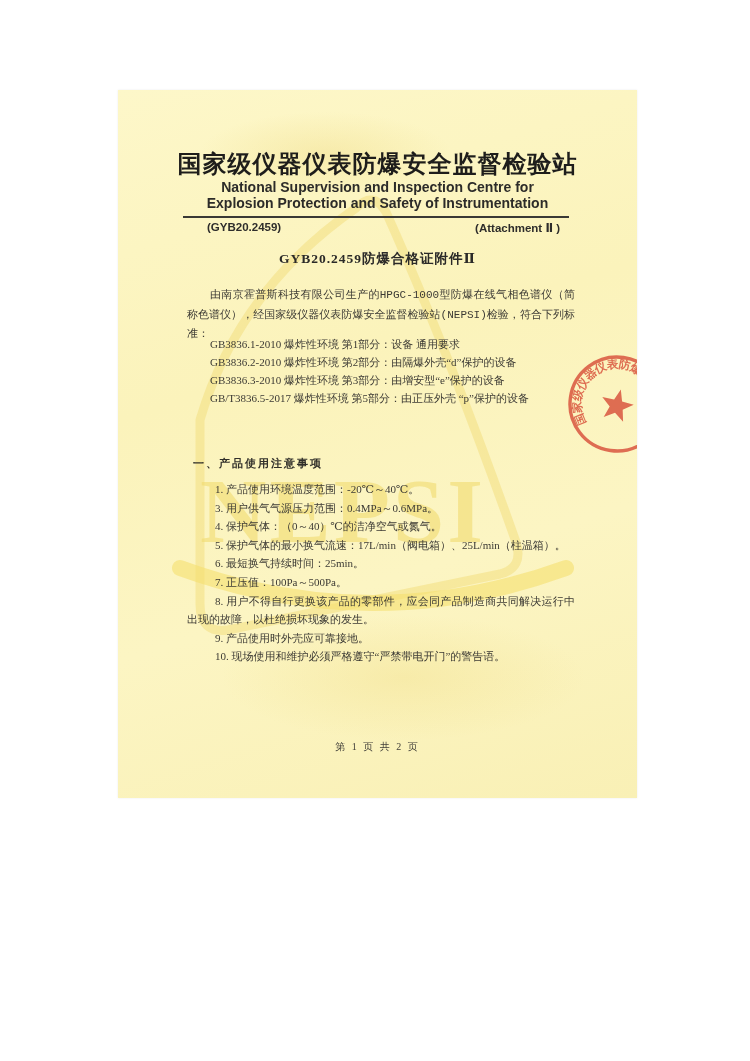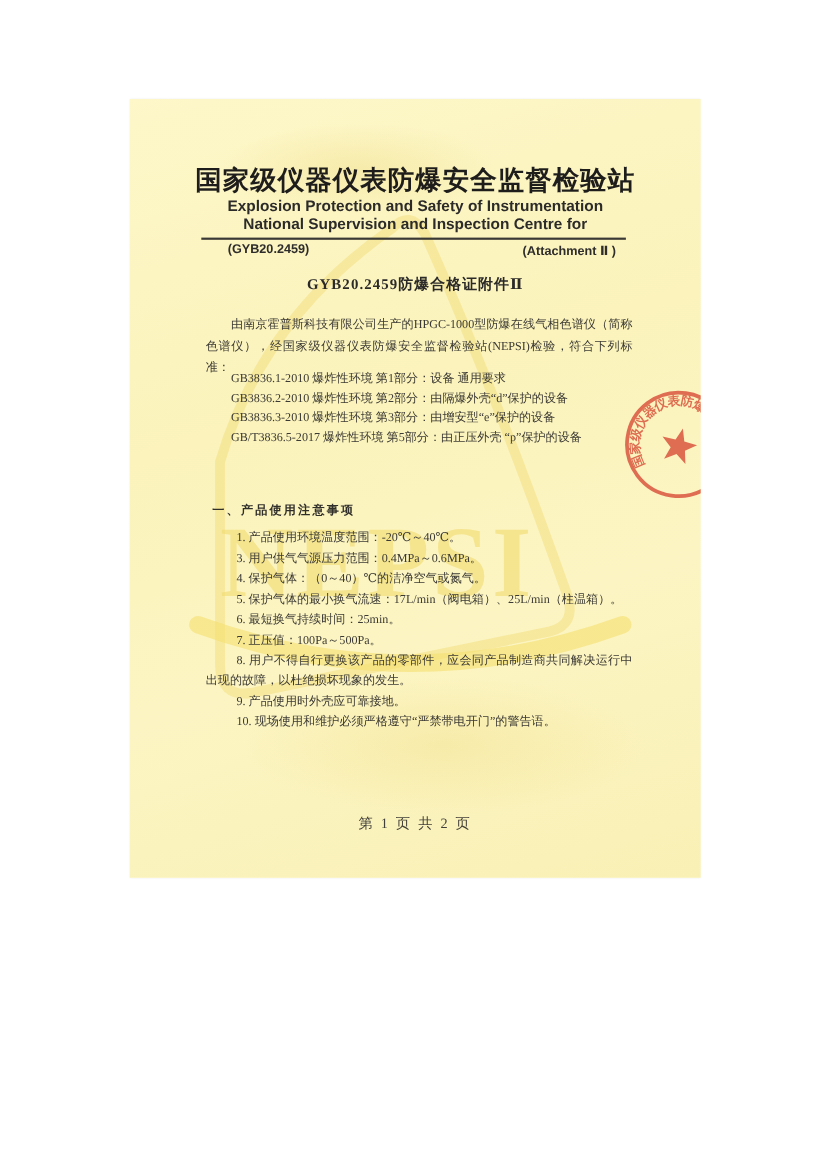--- a/index.html
+++ b/index.html
@@ -44,40 +44,40 @@
   .ref-right { position:absolute; right:9px; top:0; font-size:11.5px; font-weight:bold; color:#2e2d2b; }
 
   .doc-title {
     position:absolute; left:0; top:160px; width:100%;
     text-align:center; font-size:13.5px; font-weight:bold; color:#2b2a28; letter-spacing:1px;
   }
 
   
   .intro {
     position:absolute; left:69px; top:196px; width:388px;
-    font-size:11px; line-height:19.5px; color:#3c3a34; text-indent:23px; text-align:justify;
+    font-size:11px; line-height:19.5px; color:#3c3a34; text-indent:23px; text-align:justify;font-family:Liberation Mono, monospace;
   }
   .standards { position:absolute; left:92px; top:245px; width:380px;
     font-size:11px; color:#3c3a34; }
   .standards .std-line { line-height:18px; white-space:nowrap; }
   .mark-line { position:absolute; left:80px; top:334px; width:400px;
     font-size:11px; color:#3c3a34; white-space:nowrap; }
 
   .section-heading {
     position:absolute; left:75px; top:366px;
     font-size:11px; font-weight:bold; color:#312f2a; letter-spacing:2px;font-family:Liberation Serif, serif;
   }
 
   .notes { position:absolute; left:69px; top:390px; width:388px;
     font-size:11px; color:#3c3a34; }
   .notes .note-item { line-height:18.6px; text-indent:28px; text-align:justify; }
 
   .page-footer {
     position:absolute; left:0; top:650px; width:100%;
-    text-align:center; font-size:13px; color:#413f39; letter-spacing:2px;
+    text-align:center; font-size:10px; color:#413f39; letter-spacing:2px;
   }
 
   
   .stamp-svg { position:absolute; left:419px; top:234px; width:160px; height:160px;
     opacity:.82; transform:rotate(8deg); }
   .stamp-ring { fill:none; stroke:#d8503a; stroke-width:3.4; }
   .stamp-text { font-size:11.5px; font-weight:bold; fill:#d8503a; letter-spacing:.5px;
     font-family:"Liberation Sans","DejaVu Sans",sans-serif; }
   .stamp-star { fill:#d8503a; }
 </style>
@@ -88,22 +88,22 @@
   <div class="page">
 
     <svg class="watermark-svg" viewBox="0 0 519 708" aria-hidden="true">
       <path d="M 238 118 Q 255 100 268 122 Q 330 260 398 452 Q 406 478 382 484 L 110 540 Q 82 544 82 514 L 82 330 Q 120 200 238 118 Z" fill="none" stroke="rgba(242,223,128,.55)" stroke-width="9"></path>
       <path d="M 62 478 Q 255 548 448 478" fill="none" stroke="rgba(245,224,110,.6)" stroke-width="16" stroke-linecap="round"></path>
       <text class="wm-letters" x="82" y="452">NEPSI</text>
     </svg>
 
     <div class="cn-title">国家级仪器仪表防爆安全监督检验站</div>
     <div class="en-title">
+      <div>National Supervision and Inspection Centre for</div>
       <div>Explosion Protection and Safety of Instrumentation</div>
-      <div>National Supervision and Inspection Centre for</div>
     </div>
     <div class="header-rule"></div>
     <div class="ref-row">
       <span class="ref-left">(GYB20.2459)</span>
       <span class="ref-right">(Attachment Ⅱ )</span>
     </div>
 
     <div class="doc-title">GYB20.2459防爆合格证附件Ⅱ</div>
 
     <div class="intro">由南京霍普斯科技有限公司生产的HPGC-1000型防爆在线气相色谱仪（简称色谱仪），经国家级仪器仪表防爆安全监督检验站(NEPSI)检验，符合下列标准：</div>

